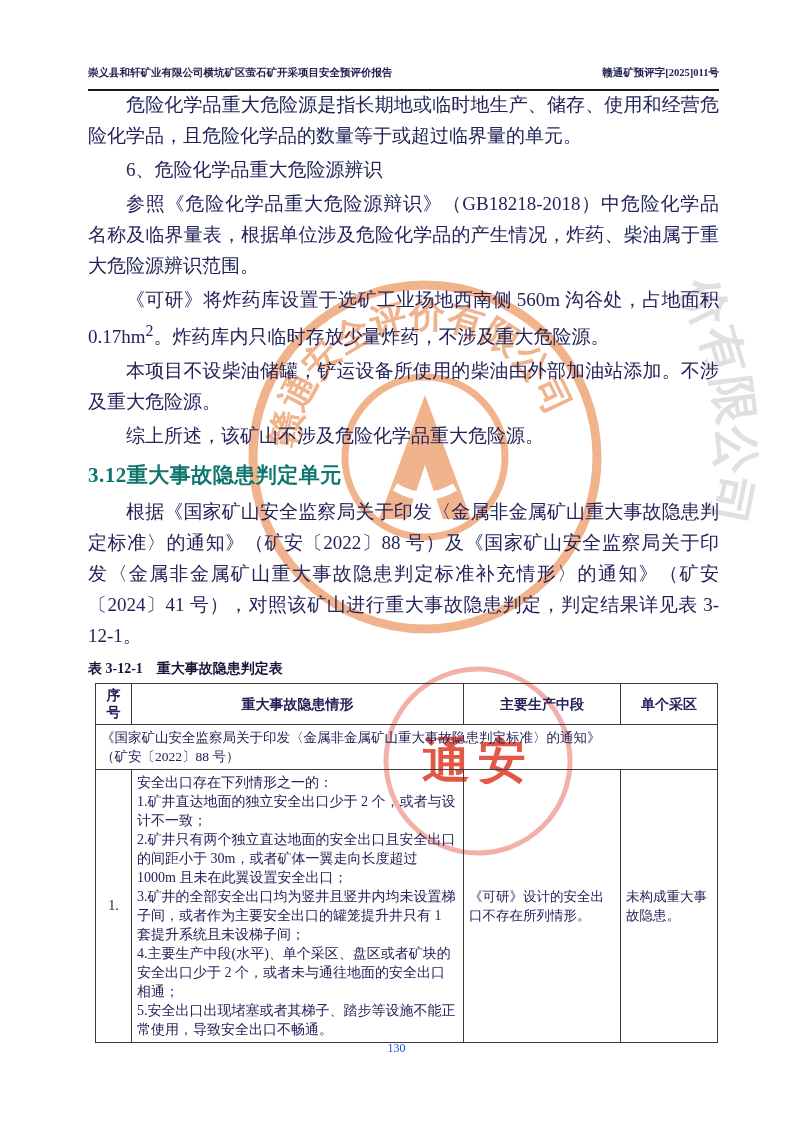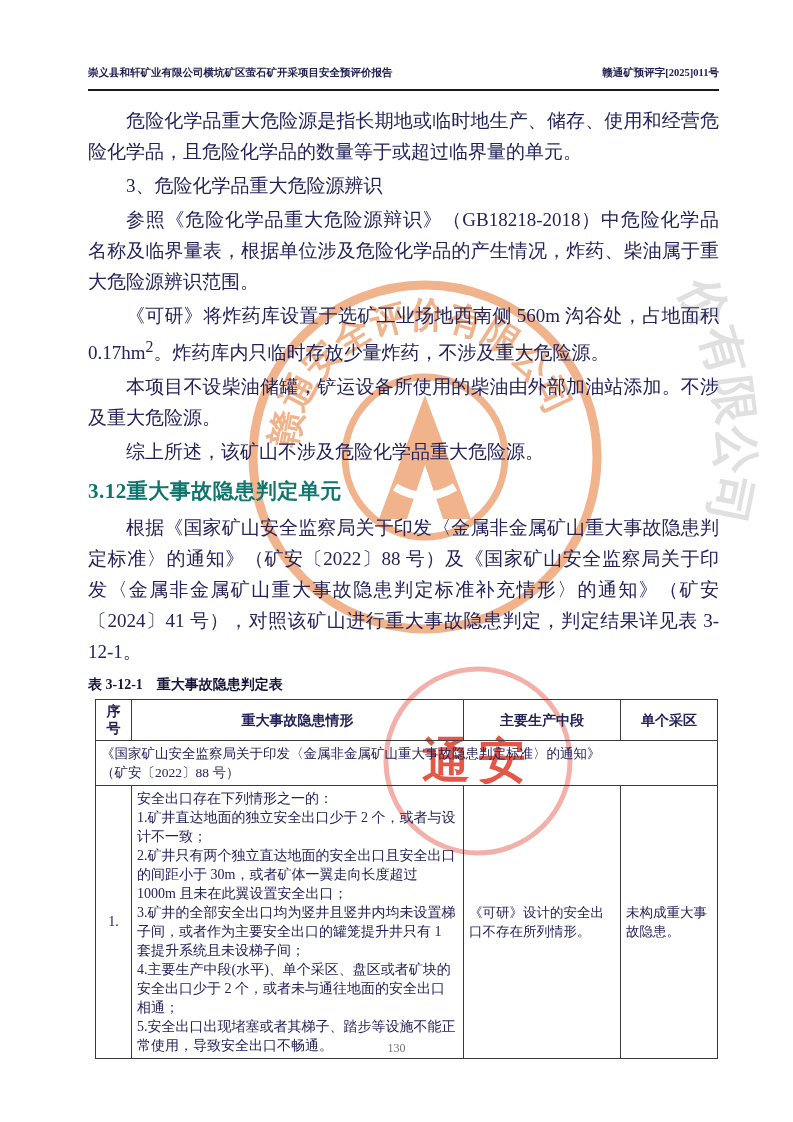--- a/index.html
+++ b/index.html
@@ -17,21 +17,21 @@
   .header {
     position:absolute; top:57px; left:88px; right:74px;
     display:flex; justify-content:space-between; align-items:flex-end;
     font-size:10.5px; font-weight:bold; color:#1d1d4e;
   }
   .header-line {
     position:absolute; top:80px; left:88px; right:74px;
     border-top:2px solid #1a1a1a; height:0;
   }
   
-  .content { position:absolute; top:96px; left:88px; width:631px; }
+  .content { position:absolute; top:80px; left:88px; width:631px; }
   p.body {
     font-size:19px; line-height:31px;
     text-indent:38px; text-align:justify;
     margin-bottom:3px;
   }
   .heading {
     font-size:21px; font-weight:bold; color:#0f766e;
     margin:10px 0 7px 0; letter-spacing:0.5px;
   }
   .table-title {
@@ -60,21 +60,21 @@
   td.no-cell { text-align:center; font-size:14px; }
   td.situation-cell {
     font-size:14px; line-height:19px; text-align:left; vertical-align:top;
   }
   td.design-cell, td.result-cell {
     font-size:13.5px; line-height:19px; text-align:left;
   }
   
   .page-number {
     position:absolute; top:1032px; left:0; width:100%;
-    text-align:center; font-size:12px; color:#737373;
+    text-align:center; font-size:12px; color:#1d4ed8;
   }
   
   .wm { position:absolute; pointer-events:none; }
   .wm-gray { left:75px; top:80px; opacity:0.30; }
   .wm-orange { left:245px; top:268px; opacity:0.55; }
   .wm-red { left:378px; top:652px; }
 </style>
 </head>
 <body>
 
@@ -108,21 +108,21 @@
     <path d="M150 210 Q180 228 210 210" fill="none" stroke="#ffffff" stroke-width="8"></path>
   </svg>
 
   <svg class="wm wm-red" width="200" height="200" viewBox="0 0 200 200">
     <circle cx="100" cy="100" r="92" fill="none" stroke="#e03a28" stroke-width="5" opacity="0.40"></circle>
     <text x="100" y="116" text-anchor="middle" font-size="48" font-weight="bold" fill="#e03a28" letter-spacing="8" opacity="0.85" font-family="Liberation Serif, serif">通安</text>
   </svg>
 
   <div class="content">
     <p class="body">危险化学品重大危险源是指长期地或临时地生产、储存、使用和经营危险化学品，且危险化学品的数量等于或超过临界量的单元。</p>
-    <p class="body">3、危险化学品重大危险源辨识</p>
+    <p class="body">6、危险化学品重大危险源辨识</p>
     <p class="body">参照《危险化学品重大危险源辩识》（GB18218-2018）中危险化学品名称及临界量表，根据单位涉及危险化学品的产生情况，炸药、柴油属于重大危险源辨识范围。</p>
     <p class="body"><span>《可研》将炸药库设置于选矿工业场地西南侧 560m 沟谷处，占地面积0.17hm</span><sup>2</sup><span>。炸药库内只临时存放少量炸药，不涉及重大危险源。</span></p>
     <p class="body">本项目不设柴油储罐，铲运设备所使用的柴油由外部加油站添加。不涉及重大危险源。</p>
     <p class="body">综上所述，该矿山不涉及危险化学品重大危险源。</p>
 
     <h2 class="heading">3.12重大事故隐患判定单元</h2>
 
     <p class="body">根据《国家矿山安全监察局关于印发〈金属非金属矿山重大事故隐患判定标准〉的通知》（矿安〔2022〕88 号）及《国家矿山安全监察局关于印发〈金属非金属矿山重大事故隐患判定标准补充情形〉的通知》（矿安〔2024〕41 号），对照该矿山进行重大事故隐患判定，判定结果详见表 3-12-1。</p>
 
     <div class="table-title">表 3-12-1　重大事故隐患判定表</div>

